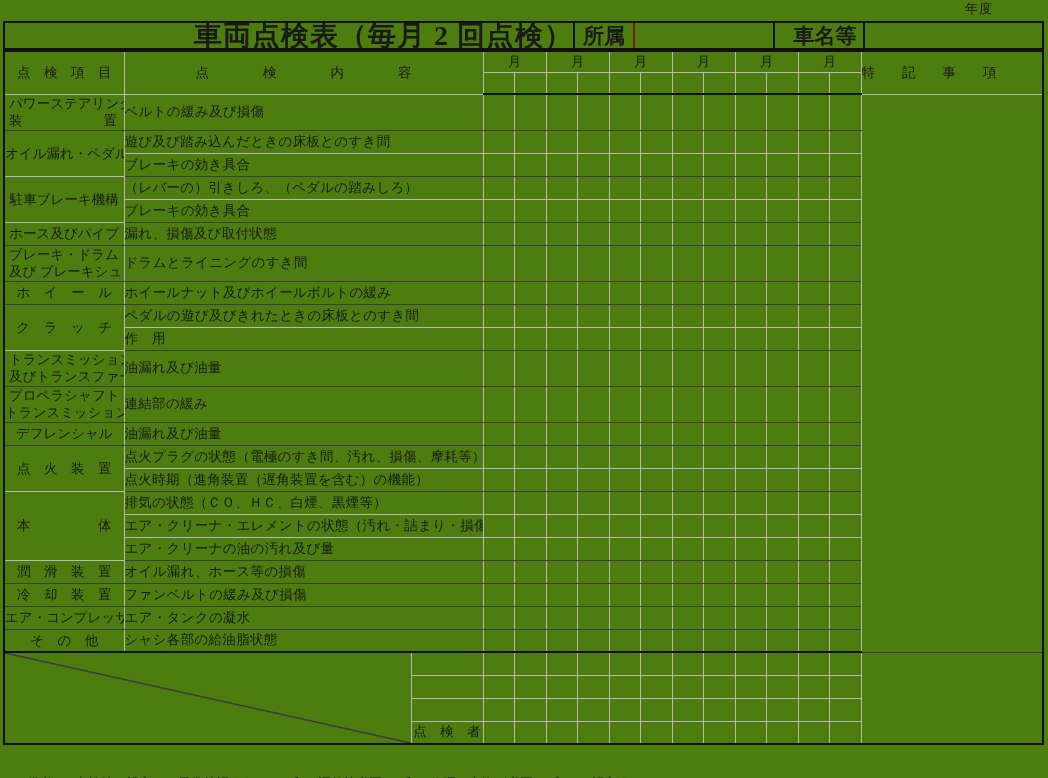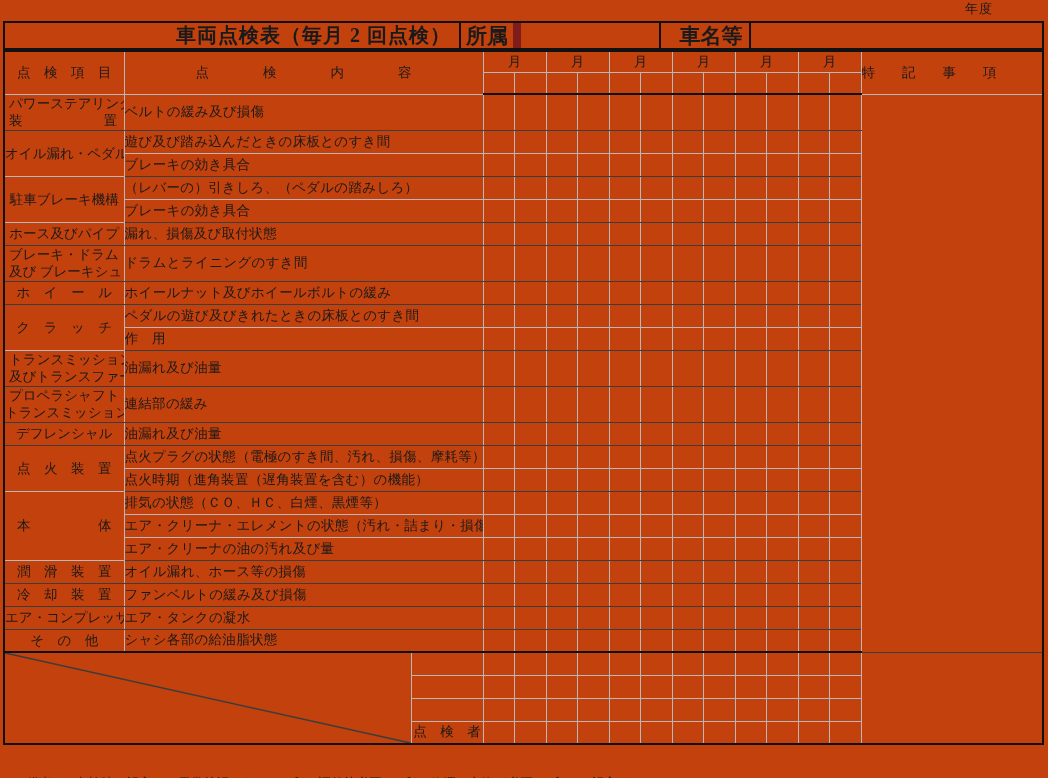--- a/index.html
+++ b/index.html
@@ -1,28 +1,28 @@
 <!DOCTYPE html>
 <html><head>
 <meta charset="utf-8">
 <style>
   html,body{margin:0;padding:0;background:#ffffff;}
   body{font-family:"Liberation Serif","DejaVu Serif",serif;color:#1a1a1a;}
-  .sheet{position:relative;width:1048px;height:778px;background:#c2410c;overflow:hidden;}
+  .sheet{position:relative;width:1048px;height:778px;background:#4d7c0f;overflow:hidden;}
 
   
   .nendo{position:absolute;left:965px;top:0px;font-size:13px;letter-spacing:1px;}
 
   
   .titlebar{position:absolute;left:3px;top:21px;width:1041px;height:29px;
     display:flex;box-sizing:border-box;border:2px solid #111;}
   .tb-cell{box-sizing:border-box;display:flex;align-items:center;overflow:hidden;white-space:nowrap;}
-  .tb-title{width:456px;border-right:2px solid #111;font-size:20px;font-weight:600;
-    justify-content:flex-end;padding-right:8px;letter-spacing:1px;}
-  .tb-lab1{width:60px;border-right:8px solid #7f1d1d;font-size:21px;font-weight:600;justify-content:center;}
+  .tb-title{width:570px;border-right:2px solid #111;font-size:28px;font-weight:600;
+    justify-content:flex-end;letter-spacing:1px;}
+  .tb-lab1{width:60px;border-right:2px solid #7f1d1d;font-size:21px;font-weight:600;justify-content:center;}
   .tb-val1{width:140px;border-right:2px solid #111;}
   .tb-lab2{width:90px;border-right:2px solid #111;font-size:21px;font-weight:600;justify-content:center;padding-left:12px;}
   .tb-val2{flex:1;}
 
   
   table.grid{position:absolute;left:3px;top:50px;width:1041px;border-collapse:collapse;
     table-layout:fixed;border:2px solid #111;}
   table.grid td{padding:0;overflow:hidden;vertical-align:middle;
     border:1px solid #b8b8b8;font-size:13.5px;}
   tr.hr1{height:21px;} tr.hr2{height:22px;}

